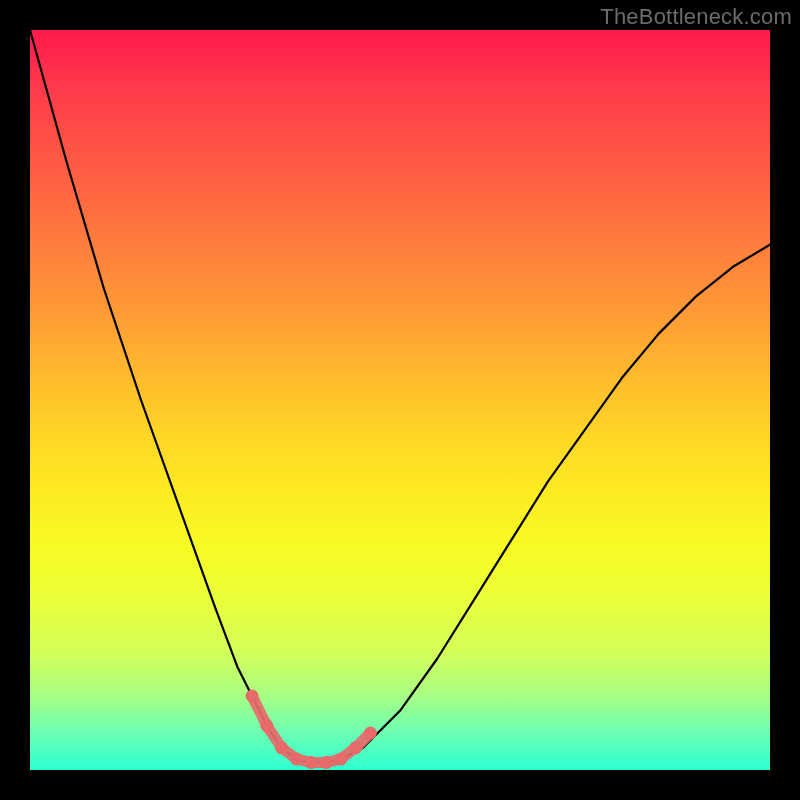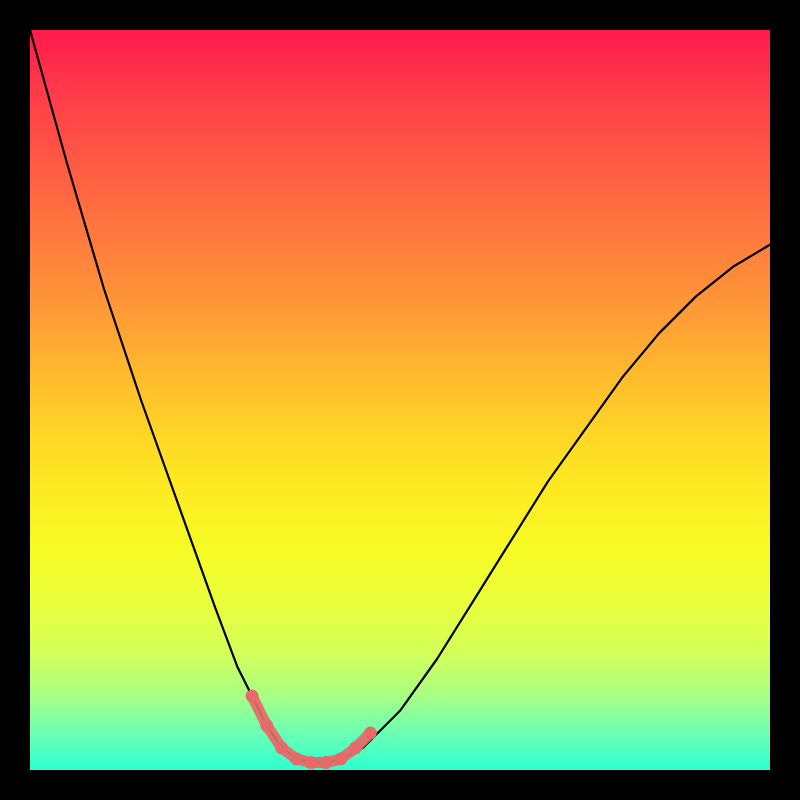--- a/index.html
+++ b/index.html
@@ -57,20 +57,21 @@
     left: 0;
     top: 0;
     width: 740px;
     height: 740px;
   }
 </style>
 </head>
 <body>
 
 <div class="frame">
+  <div class="watermark">TheBottleneck.com</div>
   <div class="plot">
     <svg class="curve" viewBox="0 0 740 740" preserveAspectRatio="none">
       <path id="main-curve" fill="none" stroke="#000000" stroke-width="2.2" stroke-linecap="round" stroke-linejoin="round" d="M0.00 0.00 L37.00 133.20 L74.00 259.00 L111.00 370.00 L148.00 473.60 L185.00 577.20 L207.20 636.40 L222.00 666.00 L236.80 695.60 L251.60 717.80 L266.40 728.90 L281.20 732.60 L296.00 732.60 L310.80 728.90 L333.00 717.80 L370.00 680.80 L407.00 629.00 L444.00 569.80 L481.00 510.60 L518.00 451.40 L555.00 399.60 L592.00 347.80 L629.00 303.40 L666.00 266.40 L703.00 236.80 L740.00 214.60"></path>
       <path id="highlight-curve" fill="none" stroke-width="11" stroke-linecap="round" stroke-linejoin="round" opacity="0.92" d="M222.00 666.00 L236.80 695.60 L251.60 717.80 L266.40 728.90 L281.20 732.60 L296.00 732.60 L310.80 728.90 L325.60 717.80 L340.40 703.00" stroke="#e76a6a"></path>
       <g id="highlight-dots">
           <circle cx="222.00" cy="666.00" r="6.5" fill="#e76a6a"></circle>
           <circle cx="236.80" cy="695.60" r="6.5" fill="#e76a6a"></circle>
           <circle cx="251.60" cy="717.80" r="6.5" fill="#e76a6a"></circle>
           <circle cx="266.40" cy="728.90" r="6.5" fill="#e76a6a"></circle>
           <circle cx="281.20" cy="732.60" r="6.5" fill="#e76a6a"></circle>

